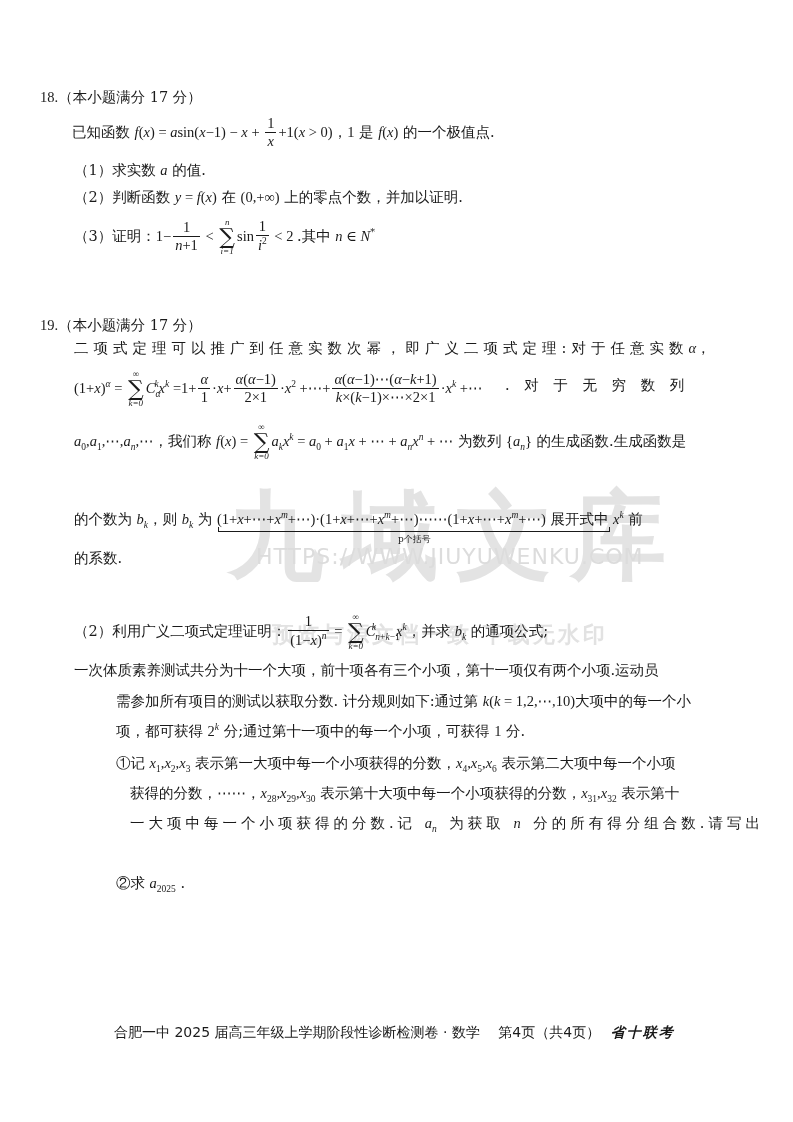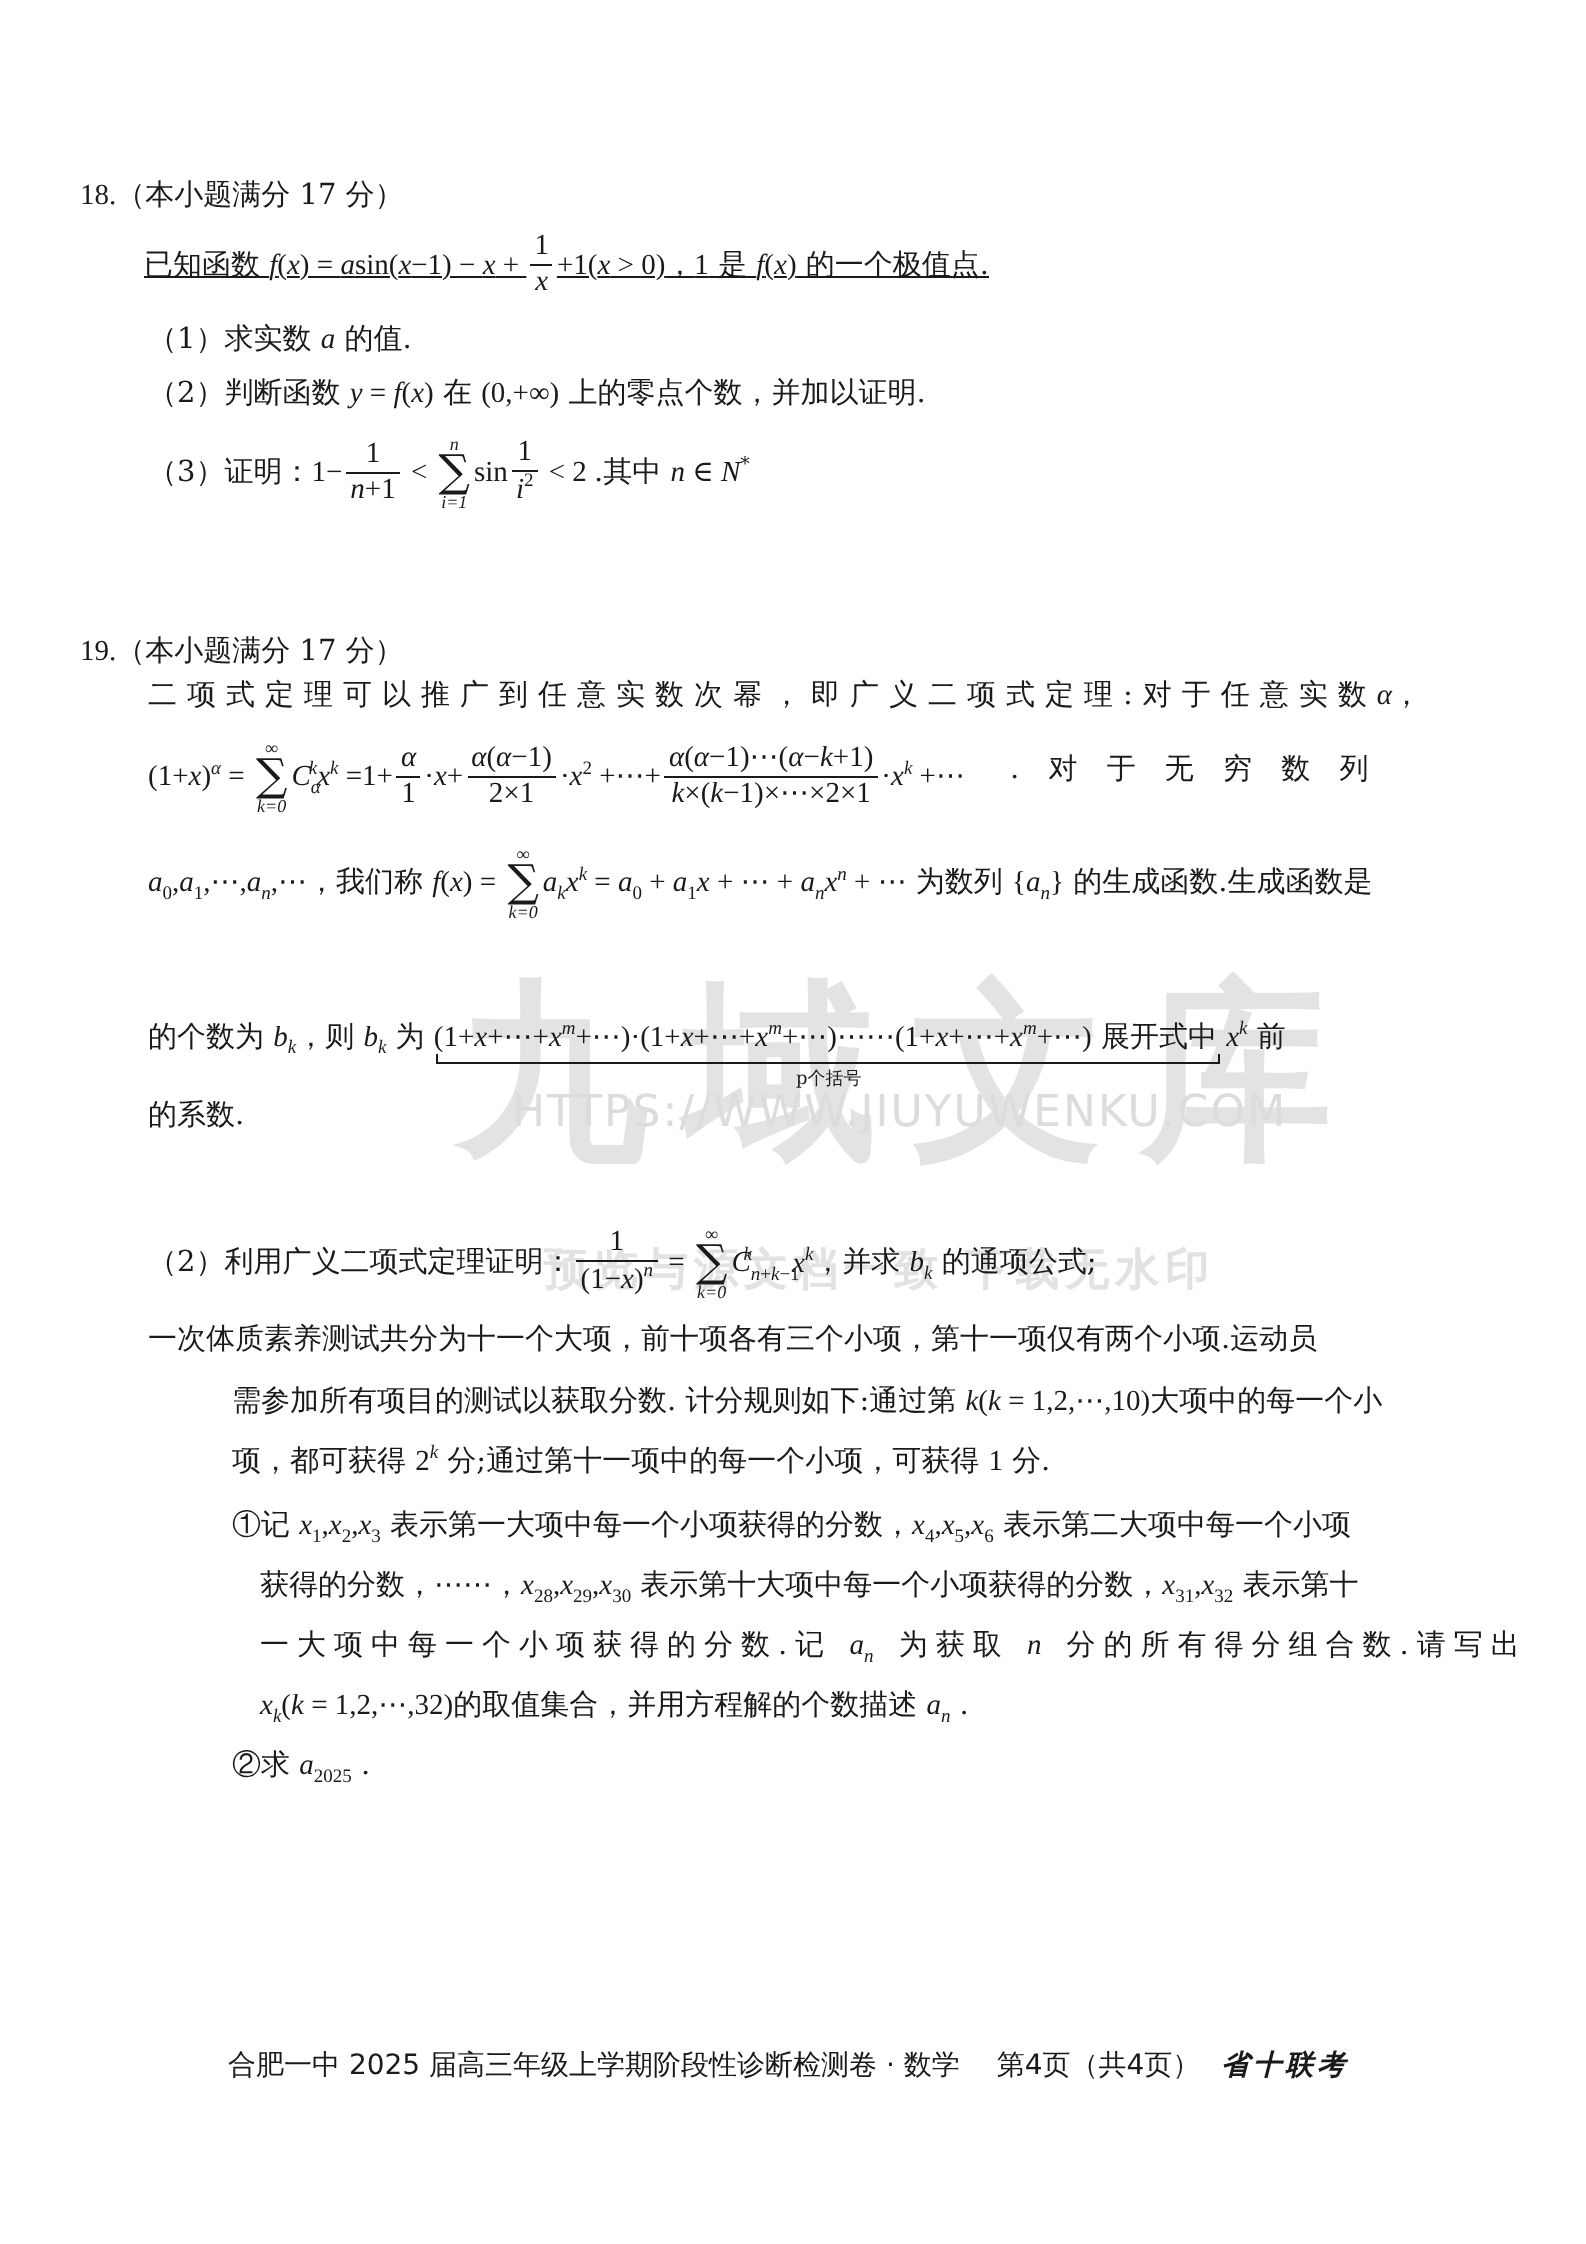--- a/index.html
+++ b/index.html
@@ -36,21 +36,21 @@
 <div class="page">
 
   <div class="watermark wm-big">九域文库</div>
   <div class="watermark wm-url">HTTPS://WWW.JIUYUWENKU.COM</div>
   <div class="watermark wm-sub">预览与源文档一致 下载无水印</div>
 
   <div class="abs q-head" style="left:40px; top:88px;">
     <span class="r">18.</span><span>（本小题满分 17 分）</span>
   </div>
 
-  <div class="abs txt" style="left:72px; top:116px;text-decoration:underline;">
+  <div class="abs txt" style="left:72px; top:116px;">
     <span>已知函数</span>
     <span class="m">f</span><span class="r">(</span><span class="m">x</span><span class="r">) = </span><span class="m">a</span><span class="r">sin(</span><span class="m">x</span><span class="r">−1) − </span><span class="m">x</span><span class="r"> + </span><span class="frac"><span class="n r">1</span><span class="d m">x</span></span><span class="r">+1(</span><span class="m">x</span><span class="r"> &gt; 0)</span>，<span class="r">1</span> 是 <span class="m">f</span><span class="r">(</span><span class="m">x</span><span class="r">)</span> 的一个极值点.
   </div>
 
   <div class="abs txt" style="left:74px; top:163px;">
     <span>（1）求实数 </span><span class="m">a</span><span> 的值.</span>
   </div>
   <div class="abs txt" style="left:74px; top:190px;">
     <span>（2）判断函数 </span><span class="m">y</span><span class="r"> = </span><span class="m">f</span><span class="r">(</span><span class="m">x</span><span class="r">)</span><span> 在 </span><span class="r">(0,+∞)</span><span> 上的零点个数，并加以证明.</span>
   </div>
@@ -99,23 +99,20 @@
 
   <div class="abs txt" style="left:116px; top:728px;margin-top:28px;">
     ①记 <span class="m">x</span><sub class="r">1</sub><span class="r">,</span><span class="m">x</span><sub class="r">2</sub><span class="r">,</span><span class="m">x</span><sub class="r">3</sub> 表示第一大项中每一个小项获得的分数，<span class="m">x</span><sub class="r">4</sub><span class="r">,</span><span class="m">x</span><sub class="r">5</sub><span class="r">,</span><span class="m">x</span><sub class="r">6</sub> 表示第二大项中每一个小项
   </div>
   <div class="abs txt" style="left:130px; top:786px;">
     获得的分数，⋯⋯，<span class="m">x</span><sub class="r">28</sub><span class="r">,</span><span class="m">x</span><sub class="r">29</sub><span class="r">,</span><span class="m">x</span><sub class="r">30</sub> 表示第十大项中每一个小项获得的分数，<span class="m">x</span><sub class="r">31</sub><span class="r">,</span><span class="m">x</span><sub class="r">32</sub> 表示第十
   </div>
   <div class="abs txt spread" style="left:130px; top:816px; letter-spacing:4px;">
     一大项中每一个小项获得的分数.记 <span class="m" style="letter-spacing:0">a</span><sub class="m">n</sub> 为获取 <span class="m">n</span> 分的所有得分组合数.请写出
   </div>
-  <div class="abs txt" style="left:130px; top:846px;">
-    <span class="m">x</span><sub class="m">k</sub><span class="r">(</span><span class="m">k</span><span class="r"> = 1,2,⋯,32)</span>的取值集合，并用方程解的个数描述 <span class="m">a</span><sub class="m">n</sub> .
-  </div>
 
   <div class="abs txt" style="left:116px; top:876px;">
     ②求 <span class="m">a</span><sub class="r">2025</sub> .
   </div>
 
   <div class="abs footer" style="left:114px; top:1024px;">
     <span>合肥一中 2025 届高三年级上学期阶段性诊断检测卷 · 数学</span>
     <span style="margin-left:14px">第4页（共4页）</span>
     <span class="brand" style="margin-left:6px">省十联考</span>
   </div>

